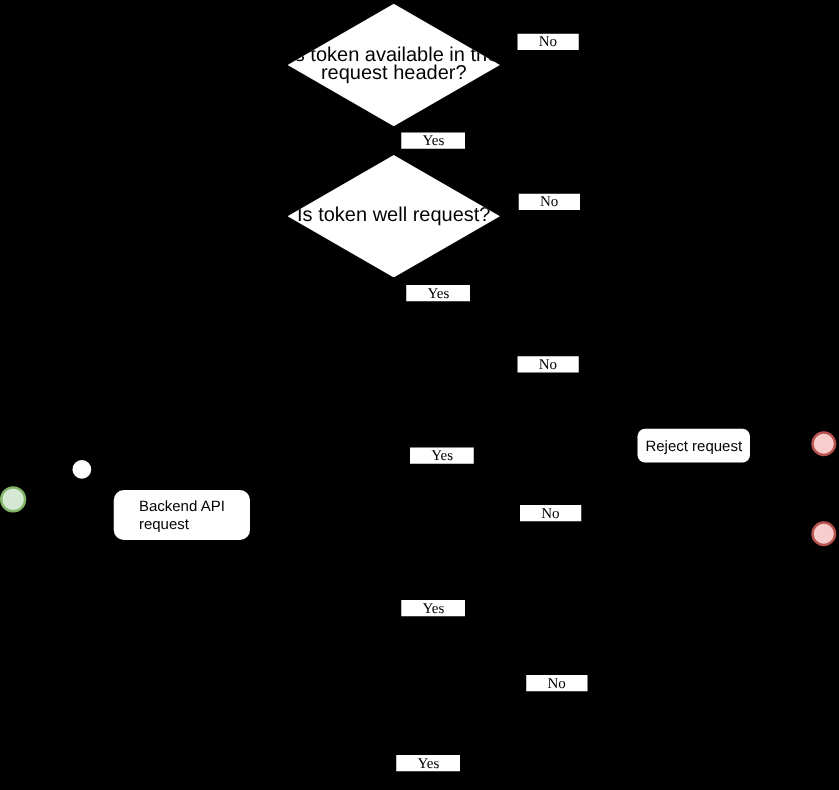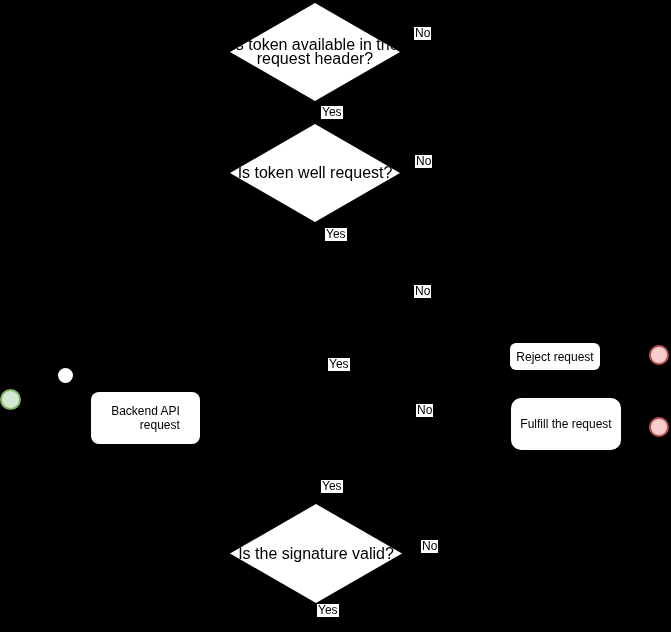--- a/index.html
+++ b/index.html
@@ -29,30 +29,31 @@
     line-height: 14px;
     text-align: center;
     white-space: pre-line;
   }
   .edge-label {
     position: absolute;
     background: var(--edge-label-bg, #ffffff);
     color: var(--edge-label-text, #000000);
     font-size: 12px;
     line-height: 13px;
-    padding: 0 1px;
+    padding: 0 17px;
+    font-family: Liberation Serif, serif;
   }
   .rounded-node {
     position: absolute;
     background: var(--shape-fill, #ffffff);
     color: var(--shape-text, #000000);
     display: flex;
     align-items: center;
     justify-content: center;
-    text-align: right;
+    text-align: left;
     font-size: 12px;
     line-height: 14px;
     white-space: pre-line;
   }
   .circle {
     position: absolute;
     border-radius: 50%;
     box-sizing: border-box;
   }
   .circle.start {
@@ -68,21 +69,21 @@
   }
 </style>
 </head>
 <body>
 
 <div class="canvas">
 
   <div class="circle start" style="left:0px; top:389px; width:21px; height:21px;"></div>
   <div class="circle junction" style="left:58px; top:368px; width:15px; height:15px;"></div>
 
-  <div class="rounded-node" style="left:91px; top:392px; width:109px; height:52px; border-radius:8px;">
+  <div class="rounded-node" style="left:91px; top:392px; width:109px; height:40px; border-radius:8px;">
     <span>Backend API
 request</span>
   </div>
 
   <div class="diamond" style="left:230px; top:3px; width:170px; height:98px;">
     <span class="q">Is token available in the
 request header?</span>
   </div>
   <span class="edge-label" style="left:414px; top:27px;">No</span>
   <span class="edge-label" style="left:321px; top:106px;">Yes</span>
@@ -92,29 +93,23 @@
   </div>
   <span class="edge-label" style="left:415px; top:155px;">No</span>
   <span class="edge-label" style="left:325px; top:228px;">Yes</span>
 
   <span class="edge-label" style="left:414px; top:285px;">No</span>
   <span class="edge-label" style="left:328px; top:358px;">Yes</span>
 
   <span class="edge-label" style="left:416px; top:404px;">No</span>
   <span class="edge-label" style="left:321px; top:480px;">Yes</span>
 
-  <div class="diamond" style="left:230px; top:504px; width:172px; height:99px;">
-    <span class="q">Is the signature valid?</span>
-  </div>
   <span class="edge-label" style="left:421px; top:540px;">No</span>
   <span class="edge-label" style="left:317px; top:604px;">Yes</span>
 
   <div class="rounded-node" style="left:510px; top:343px; width:90px; height:27px; border-radius:6px;">
     <span>Reject request</span>
-  </div>
-  <div class="rounded-node" style="left:511px; top:398px; width:110px; height:52px; border-radius:10px;">
-    <span>Fulfill the request</span>
   </div>
 
   <div class="circle end" style="left:649px; top:345px; width:20px; height:20px;"></div>
   <div class="circle end" style="left:649px; top:417px; width:20px; height:20px;"></div>
 
 </div>
 
 </body></html>

